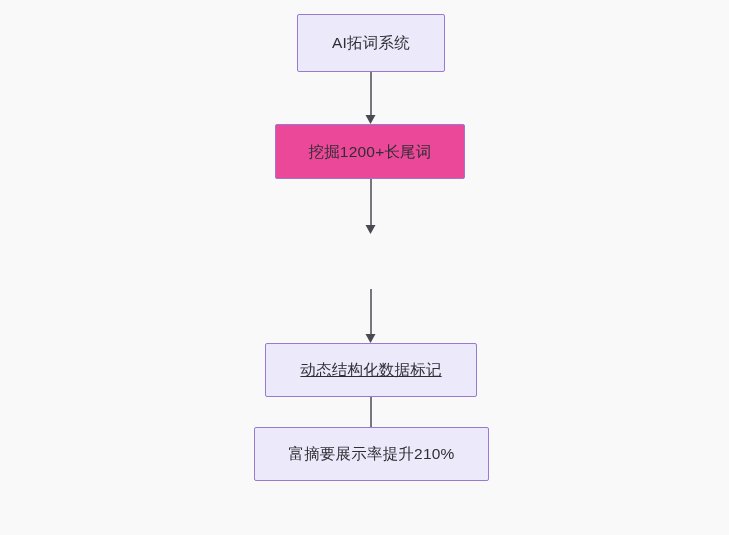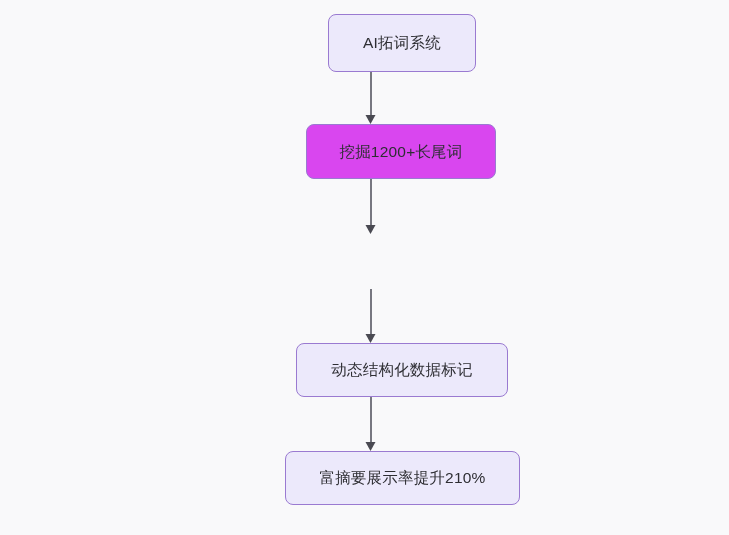--- a/index.html
+++ b/index.html
@@ -16,30 +16,29 @@
   #flowchart-canvas {
     position: relative;
     width: 729px;
     height: 535px;
   }
   .node {
     position: absolute;
     box-sizing: border-box;
     background: #ece9fb;
     border: 1.6px solid #9a7ad1;
-    border-radius: 8px;
+    border-radius: 2px;
     display: flex;
     align-items: center;
     justify-content: center;
     color: #2e2e33;
     font-size: 15.5px;
     line-height: 1;
     letter-spacing: 0.2px;
     white-space: nowrap;
-    margin-left: 31px;
   }
   .node-label {
     display: block;
   }
   .edge {
     position: absolute;
     width: 0;
   }
   .edge-line {
     position: absolute;
@@ -67,41 +66,41 @@
 
   <div class="node" id="box-0" style="left: 297px; top: 14px; width: 148px; height: 58px; background: rgb(236, 233, 251); border-color: rgb(154, 122, 209); color: rgb(46, 46, 51);">
     <span class="node-label">AI拓词系统</span>
   </div>
 
   <div class="edge" id="edge-0" style="left: 371px; top: 72px; height: 52px;">
     <div class="edge-line" style="height: 44px; background: rgb(119, 119, 128);"></div>
     <div class="edge-head" style="top: 43px; border-top-color: rgb(74, 74, 82);"></div>
   </div>
 
-  <div class="node" id="box-1" style="left: 275px; top: 124px; width: 190px; height: 55px; background: #d946ef; border-color: rgb(154, 122, 209); color: rgb(46, 46, 51); text-align: right;">
+  <div class="node" id="box-1" style="left: 275px; top: 124px; width: 190px; height: 55px; background: #ec4899; border-color: rgb(154, 122, 209); color: rgb(46, 46, 51); text-align: right;">
     <span class="node-label">挖掘1200+长尾词</span>
   </div>
 
   <div class="edge" id="edge-1" style="left: 371px; top: 179px; height: 55px;">
     <div class="edge-line" style="height: 47px; background: rgb(119, 119, 128);"></div>
     <div class="edge-head" style="top: 46px; border-top-color: rgb(74, 74, 82);"></div>
   </div>
 
 
   <div class="edge" id="edge-2" style="left: 371px; top: 289px; height: 54px;">
     <div class="edge-line" style="height: 46px; background: rgb(119, 119, 128);"></div>
     <div class="edge-head" style="top: 45px; border-top-color: rgb(74, 74, 82);"></div>
   </div>
 
-  <div class="node" id="box-3" style="left: 265px; top: 343px; width: 212px; height: 54px; background: rgb(236, 233, 251); border-color: rgb(154, 122, 209); color: rgb(46, 46, 51);">
+  <div class="node" id="box-3" style="left: 265px; top: 343px; width: 212px; height: 54px; background: rgb(236, 233, 251); border-color: rgb(154, 122, 209); color: rgb(46, 46, 51); text-decoration: underline;">
     <span class="node-label">动态结构化数据标记</span>
   </div>
 
   <div class="edge" id="edge-3" style="left: 371px; top: 397px; height: 54px;">
     <div class="edge-line" style="height: 46px; background: rgb(119, 119, 128);"></div>
     <div class="edge-head" style="top: 45px; border-top-color: rgb(74, 74, 82);"></div>
   </div>
 
-  <div class="node" id="box-4" style="left: 254px; top: 451px; width: 235px; height: 54px; background: rgb(236, 233, 251); border-color: rgb(154, 122, 209); color: rgb(46, 46, 51);">
+  <div class="node" id="box-4" style="left: 254px; top: 427px; width: 235px; height: 54px; background: rgb(236, 233, 251); border-color: rgb(154, 122, 209); color: rgb(46, 46, 51);">
     <span class="node-label">富摘要展示率提升210%</span>
   </div>
 
 </div>
 
 </body></html>

